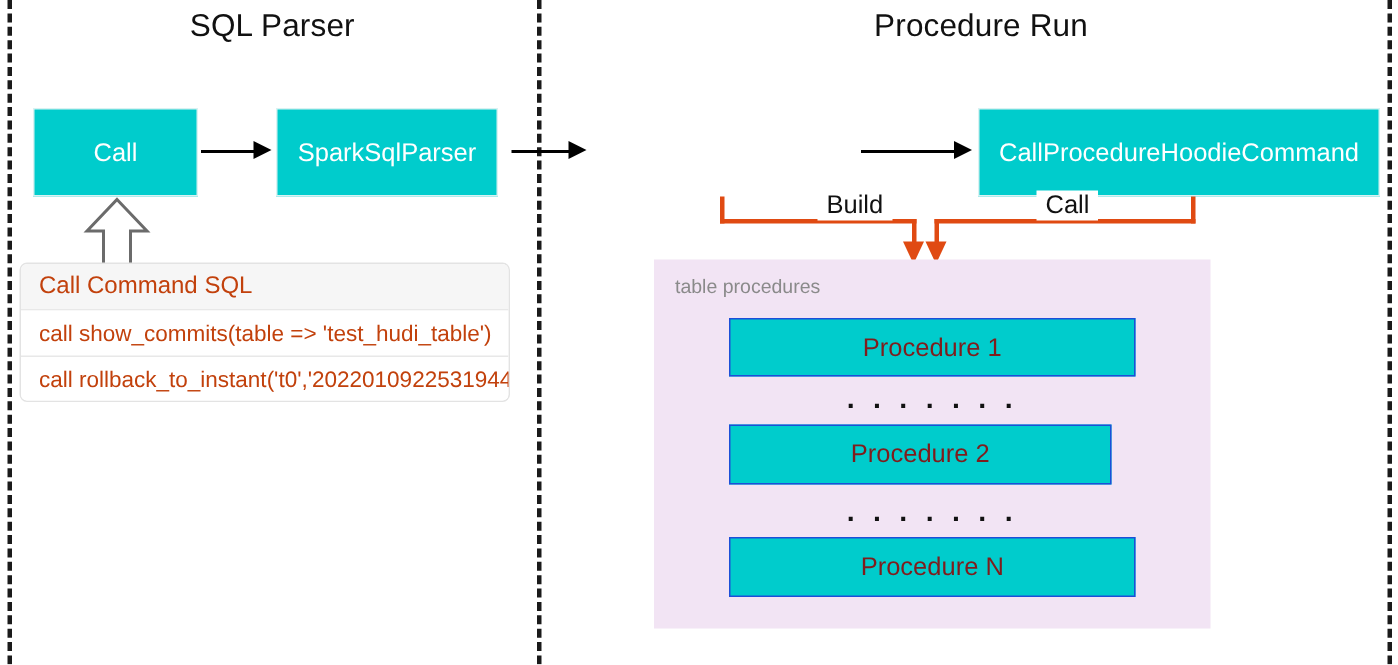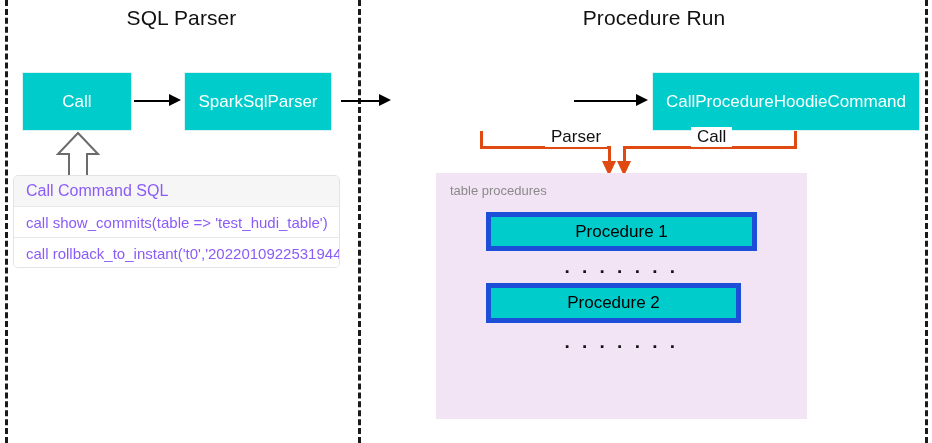--- a/index.html
+++ b/index.html
@@ -80,21 +80,21 @@
     border-radius: 5px;
     background: #ffffff;
     overflow: hidden;
   }
   .sql-row {
     box-sizing: border-box;
     padding: 0 12px;
     display: flex;
     align-items: center;
     font-size: 15px;
-    color: #8b5cf6;
+    color: #c2410c;
     border-bottom: 1px solid #e8e8e8;
     background: #ffffff;
     white-space: nowrap;
   }
   .sql-row.header {
     background: #f6f6f6;
     height: 31px;
     font-size: 16px;
   }
   .sql-row.body { height: 31px; }
@@ -131,22 +131,22 @@
     position: absolute;
     left: 14px;
     top: 10px;
     font-size: 13px;
     color: #8a8a8a;
     white-space: nowrap;
   }
   .proc-box {
     position: absolute;
     background: #00CCCC;
-    border: 5px solid #1d4ed8;
-    color: #000000;
+    border: 1px solid #1d4ed8;
+    color: #7f1d1d;
     font-size: 17px;
     display: flex;
     align-items: center;
     justify-content: center;
     box-sizing: border-box;
   }
   .dots {
     position: absolute;
     font-size: 19px;
     letter-spacing: 3.5px;
@@ -200,21 +200,21 @@
   <div class="arrow-head" style="left:636px; top:94px;"></div>
 
   <div class="node" style="left:652px; top:72px; width:268px; height:59px;">
     <span>CallProcedureHoodieCommand</span>
   </div>
 
   <div class="orange-seg" style="left:480px; top:131px; width:3px; height:18px;"></div>
   <div class="orange-seg" style="left:480px; top:146px; width:131px; height:3px;"></div>
   <div class="orange-seg" style="left:608px; top:146px; width:3px; height:19px;"></div>
   <div class="orange-head" style="left:602px; top:161px;"></div>
-  <div class="edge-label" style="left:545px; top:127px;">Parser</div>
+  <div class="edge-label" style="left:545px; top:127px;">Build</div>
 
   <div class="orange-seg" style="left:794px; top:131px; width:3px; height:18px;"></div>
   <div class="orange-seg" style="left:623px; top:146px; width:174px; height:3px;"></div>
   <div class="orange-seg" style="left:623px; top:146px; width:3px; height:19px;"></div>
   <div class="orange-head" style="left:617px; top:161px;"></div>
   <div class="edge-label" style="left:691px; top:127px;">Call</div>
 
   <div class="proc-panel" style="left:436px; top:173px; width:371px; height:246px;">
     <div class="proc-panel-label">table procedures</div>
   </div>
@@ -224,14 +224,17 @@
   </div>
 
   <div class="dots" style="left:486px; top:256px; width:271px;">. . . . . . .</div>
 
   <div class="proc-box" style="left:486px; top:283px; width:255px; height:40px;">
     <span>Procedure 2</span>
   </div>
 
   <div class="dots" style="left:486px; top:331px; width:271px;">. . . . . . .</div>
 
+  <div class="proc-box" style="left:486px; top:358px; width:271px; height:40px;">
+    <span>Procedure N</span>
+  </div>
 
 </div>
 
 </body></html>

